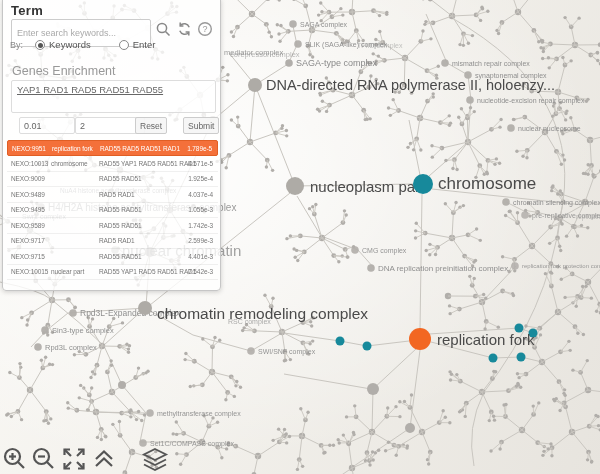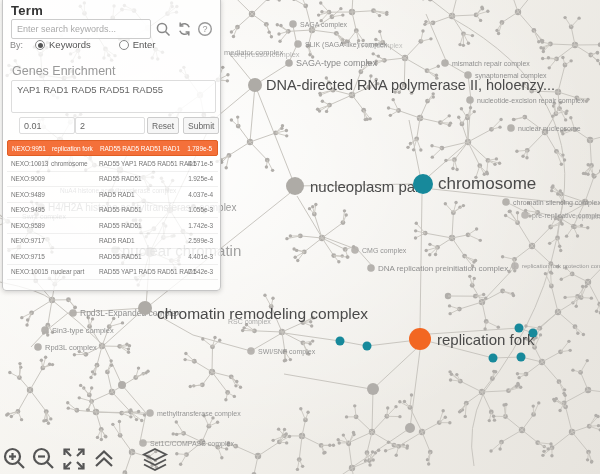--- a/index.html
+++ b/index.html
@@ -15,35 +15,35 @@
   
   .panel {
     position:absolute; left:2px; top:-1px; width:219px; height:292px;
     background:rgba(255,255,255,0.78);
     border:1px solid #c6c6c6; border-radius:0 0 4px 4px;
     box-shadow:0 1px 5px rgba(0,0,0,.18);
     z-index:5;
   }
   .app-title { position:absolute; left:8px; top:3px; font-size:13px; font-weight:bold; color:#333; letter-spacing:.3px; }
   .search-input {
-    position:absolute; left:8px; top:19px; width:140px; height:20px;
+    position:absolute; left:8px; top:19px; width:140px; height:28px;
     border:1px solid #ccc; border-radius:2px; background:rgba(255,255,255,.85);
     font-size:9px; color:#555; padding:0 5px; font-family:inherit;
   }
   .search-input::placeholder { color:#aaa; }
   .icon-btn { position:absolute; top:21px; width:18px; height:18px; cursor:pointer; background:none; border:none; }
   .radio-row { position:absolute; left:7px; top:39px; font-size:9px; color:#888; display:flex; align-items:flex-end; }
   .radio-row .rlabel { color:#555; font-size:9.5px; margin-left:4px; }
   .radio { width:10px; height:10px; border:1.5px solid #888; border-radius:50%; display:inline-block; position:relative; background:#fff; }
   .radio.sel::after { content:""; position:absolute; left:1.5px; top:1.5px; width:5px; height:5px; background:#555; border-radius:50%; }
   .section-title { position:absolute; left:9px; top:64px; font-size:12.5px; color:#999; }
   .query-area {
     position:absolute; left:8px; top:80px; width:205px; height:33px;
     border:1px solid #ddd; border-radius:2px; background:rgba(255,255,255,.55);
-    font-size:9.5px; color:#666; padding:3px 5px; resize:none; font-family:inherit;
+    font-size:9.5px; color:#666; padding:3px 5px; resize:none; font-family:inherit;text-decoration:underline;
   }
   .num-input {
     position:absolute; top:117px; height:17px; border:1px solid #ddd; border-radius:2px;
     background:rgba(255,255,255,.6); font-size:9px; color:#666; padding:0 4px; font-family:inherit;
   }
   .btn {
     position:absolute; top:117px; height:17px; border:1px solid #ccc; border-radius:2px;
     background:rgba(245,245,245,.9); font-size:8.5px; color:#666; padding:0 4px; cursor:pointer; font-family:inherit;
   }
   
@@ -2071,21 +2071,21 @@
     <span class="radio"></span>
     <span class="rlabel">Enter</span>
   </div>
 
   <div class="section-title">Genes Enrichment</div>
 
   <textarea class="query-area" style="">YAP1 RAD1 RAD5 RAD51 RAD55</textarea>
 
   <input class="num-input" style="left: 16px; width: 56px;" value="0.01">
   <input class="num-input" style="left: 72px; width: 70px;" value="2">
-  <button class="btn" style="left:144px">Reset</button>
+  <button class="btn" style="left:132px">Reset</button>
   <button class="btn" style="left:180px">Submit</button>
 
   <div class="etable" id="etable">
       <div class="erow sel">
         <div class="c-id">NEXO:9951</div>
         <div class="c-term">replication fork</div>
         <div class="c-gen">RAD55 RAD5 RAD51 RAD1</div>
         <div class="c-pv">1.789e-5</div>
       </div>
       <div class="erow">

